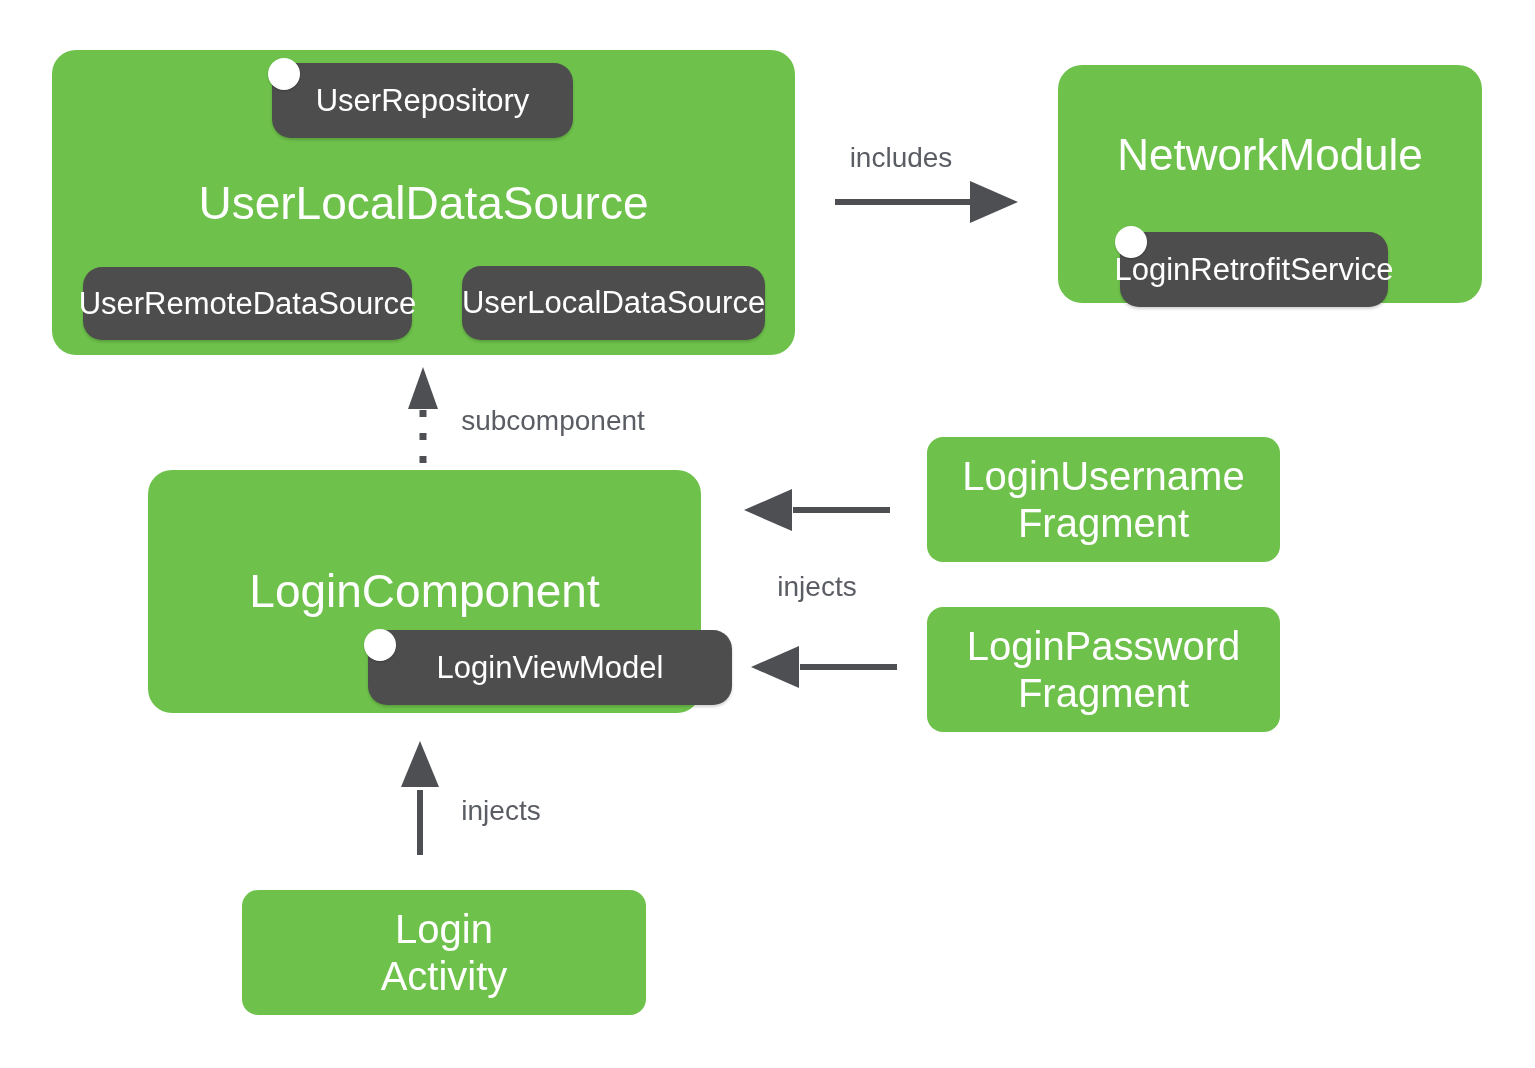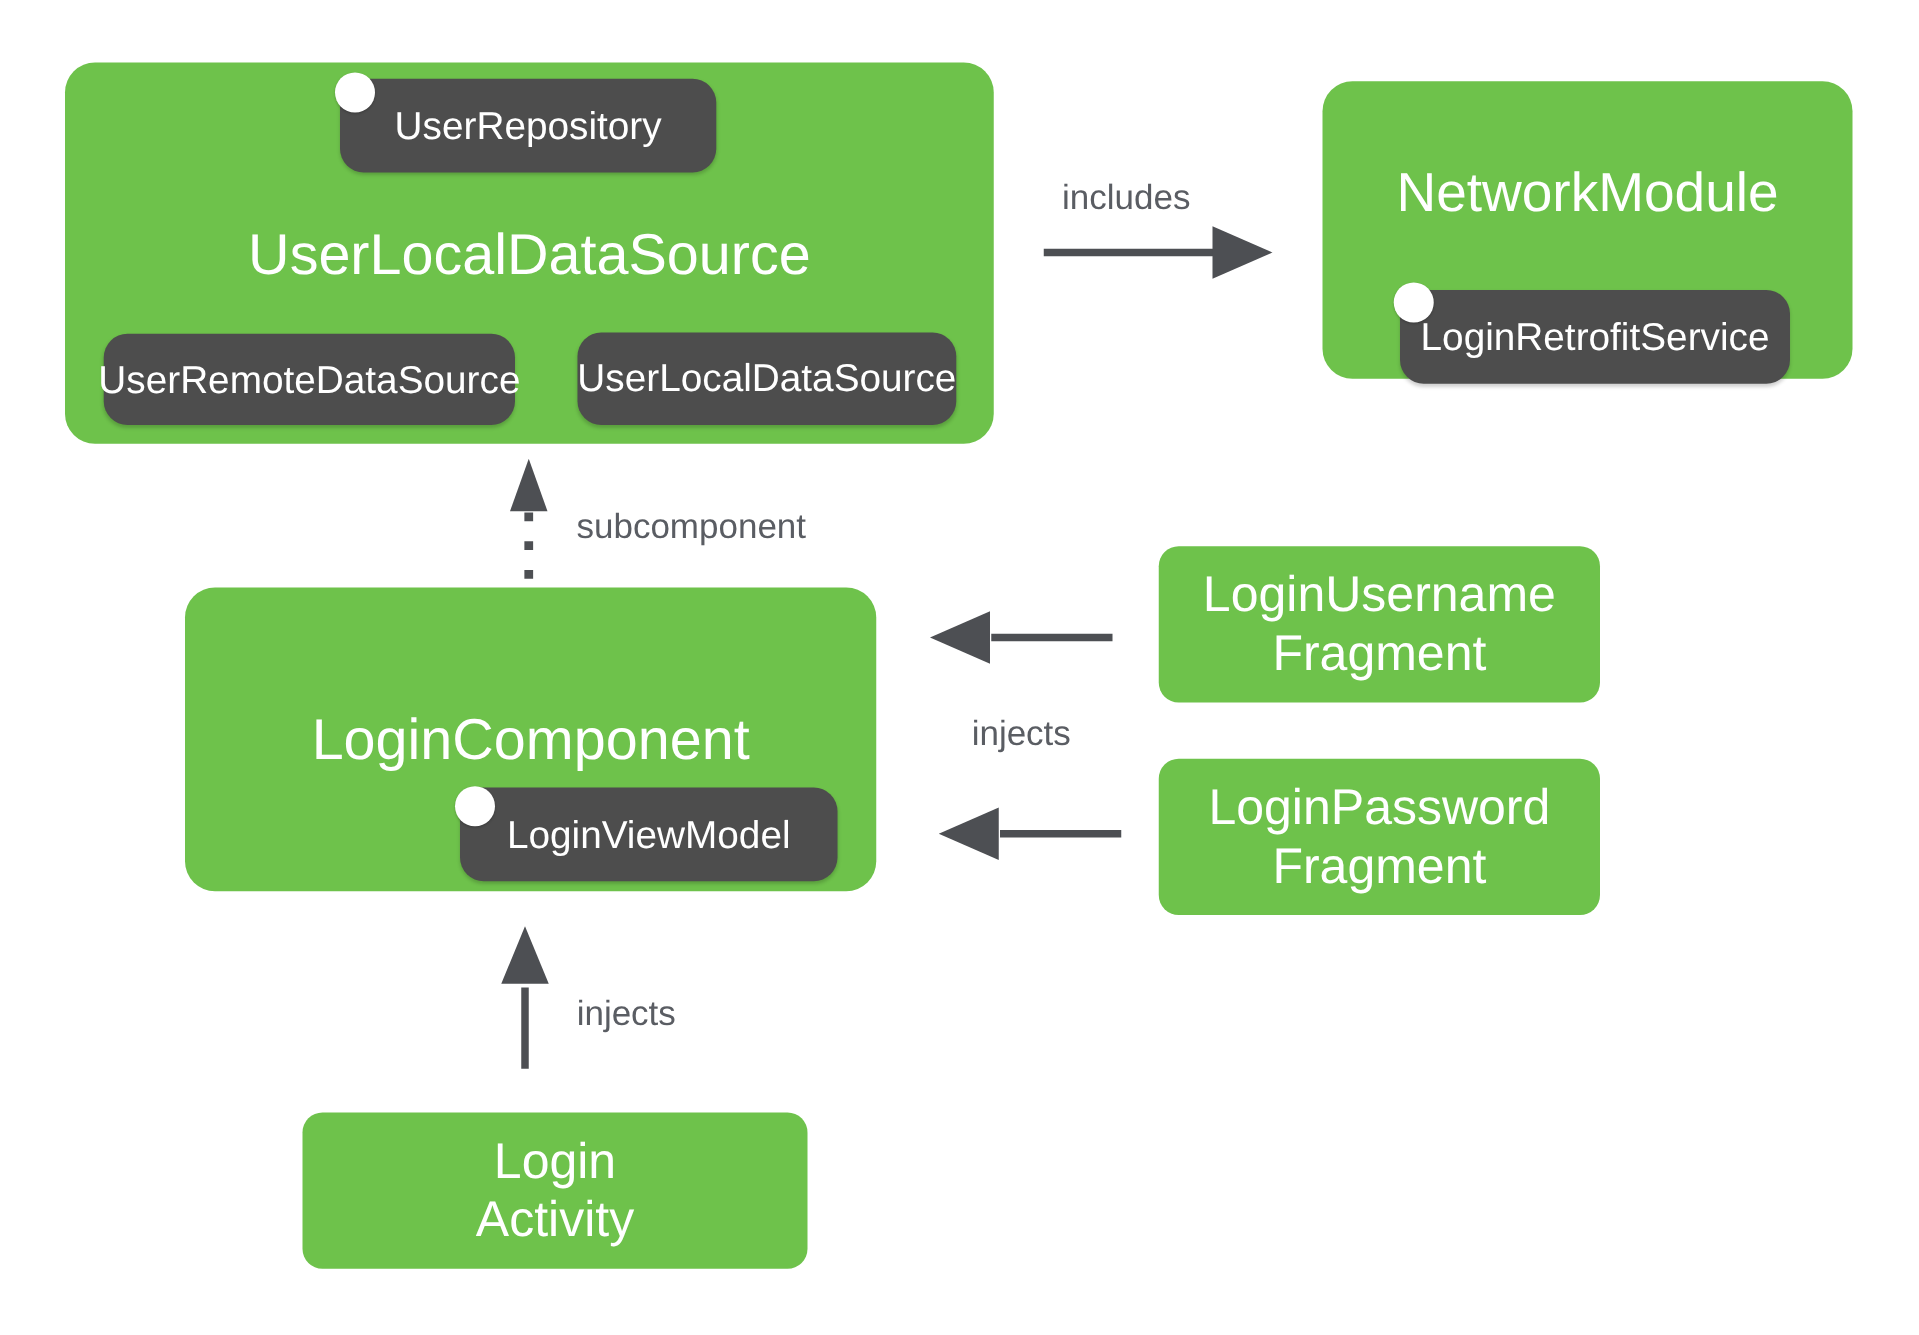--- a/index.html
+++ b/index.html
@@ -139,29 +139,29 @@
   <div class="badge" style="left:83px; top:267px; width:329px; height:73px;">
     <span>UserRemoteDataSource</span>
   </div>
   <div class="badge" style="left:462px; top:266px; width:303px; height:74px;">
     <span>UserLocalDataSource</span>
   </div>
 
   <div class="gbox" style="left:1058px; top:65px; width:424px; height:238px;">
     <div class="gbox-title" style="top:65px; font-size:44px;">NetworkModule</div>
   </div>
-  <div class="badge" style="left:1120px; top:232px; width:312px; height:75px;">
+  <div class="badge" style="left:1120px; top:232px; width:268px; height:75px;">
     <span>LoginRetrofitService</span>
   </div>
   <div class="dot" style="left:1115px; top:226px;"></div>
 
   <div class="gbox" style="left:148px; top:470px; width:553px; height:243px;">
     <div class="gbox-title" style="top:96px;">LoginComponent</div>
   </div>
-  <div class="badge" style="left:368px; top:630px; width:302px; height:75px;">
+  <div class="badge" style="left:368px; top:630px; width:364px; height:75px;">
     <span>LoginViewModel</span>
   </div>
   <div class="dot" style="left:364px; top:629px;"></div>
 
   <div class="gbox small" style="left:927px; top:437px; width:353px; height:125px;">
     <div class="gbox-line">LoginUsername</div>
     <div class="gbox-line">Fragment</div>
   </div>
 
   <div class="gbox small" style="left:927px; top:607px; width:353px; height:125px;">

